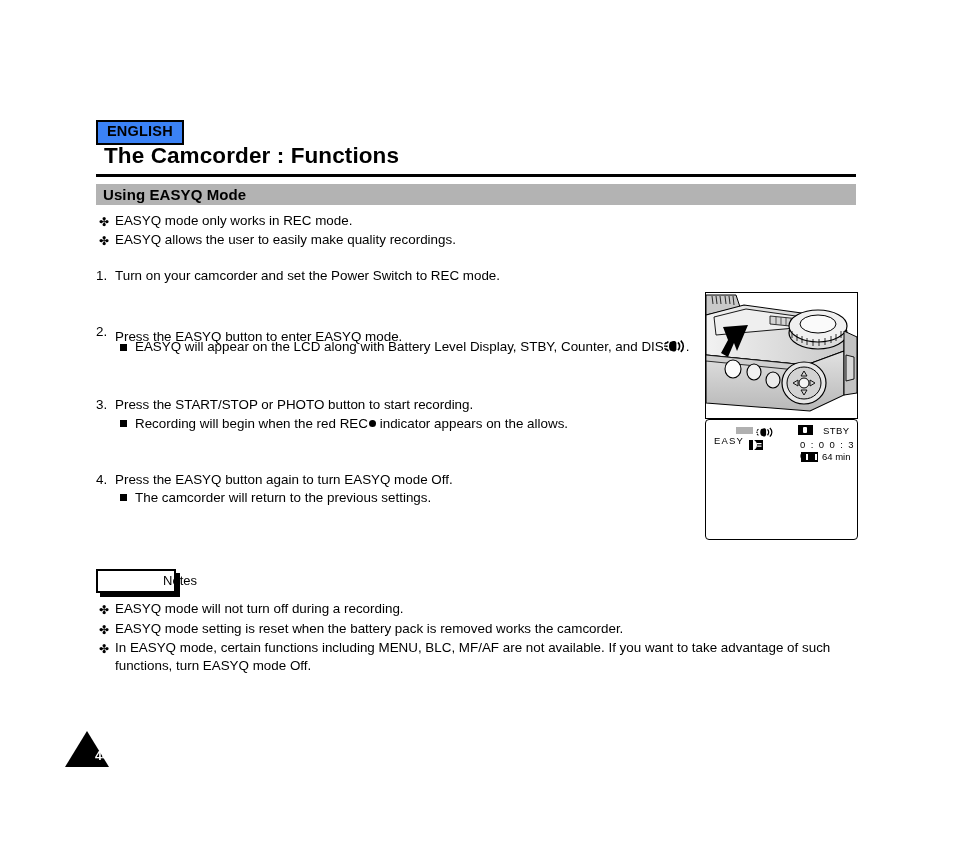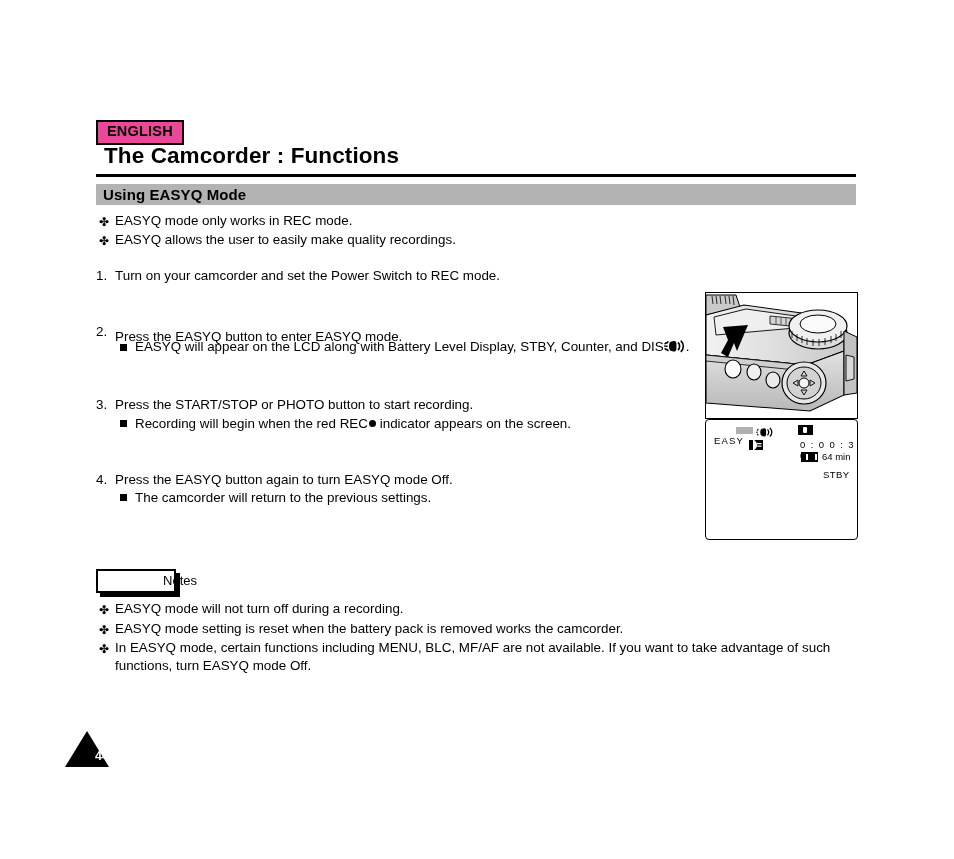--- a/index.html
+++ b/index.html
@@ -20,21 +20,21 @@
   #english-box {
     position: absolute;
     left: 96px;
     top: 120px;
     border: 2px solid #000;
     padding: 2px 9px 3px 9px;
     font-size: 14.5px;
     font-weight: bold;
     letter-spacing: .2px;
     line-height: 1.1;
-    background: #ec4899;
+    background: #3b82f6;
   }
 
   
   #page-title {
     position: absolute;
     left: 96px;
     top: 143px;
     font-size: 22.5px;
     font-weight: bold;
     letter-spacing: .1px;
@@ -233,21 +233,20 @@
     width: 4px; height: 6px;
     background: #fff;
     border-radius: 1px;
   }
   .lcd-stby {
     position: absolute;
     left: 117px;
     top: 5px;
     font-size: 9.5px;
     letter-spacing: .4px;
-    margin-top: 44px;
   }
   .lcd-counter {
     position: absolute;
     left: 94px;
     top: 19px;
     font-size: 9.5px;
     letter-spacing: 1.4px;
   }
   .lcd-battsym {
     position: absolute;
@@ -307,21 +306,21 @@
         <path d="M16.8 1.6 C18.6 3.4 19.3 5.3 19.3 7.2 C19.3 9.2 18.6 11.1 16.8 12.9" stroke="#000" stroke-width="1.6" fill="none"></path>
       </svg></span><span>.</span>
 </div>
 
 <div class="num" style="left:96px; top:396px;">3.</div>
 <div class="txt" style="left:115px; top:396px;">Press the START/STOP or PHOTO button to start recording.</div>
 
 <div class="bullet-sq" style="left:120px; top:420px;"></div>
 <div class="txt" style="left:135px; top:415px;">
   <span>Recording will begin when the red REC</span><span class="rec-dot"></span>
-  <span>indicator appears on the screen.</span>
+  <span>indicator appears on the allows.</span>
 </div>
 
 <div class="num" style="left:96px; top:471px;">4.</div>
 <div class="txt" style="left:115px; top:471px;">Press the EASYQ button again to turn EASYQ mode Off.</div>
 
 <div class="bullet-sq" style="left:120px; top:494px;"></div>
 <div class="txt" style="left:135px; top:489px;">The camcorder will return to the previous settings.</div>
 
 <div id="notes-box"></div>
 <div id="notes-label">Notes</div>

